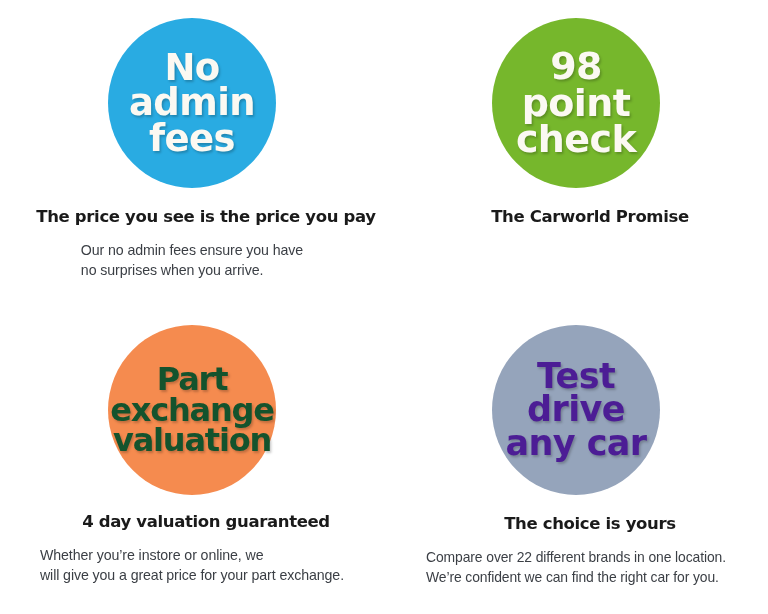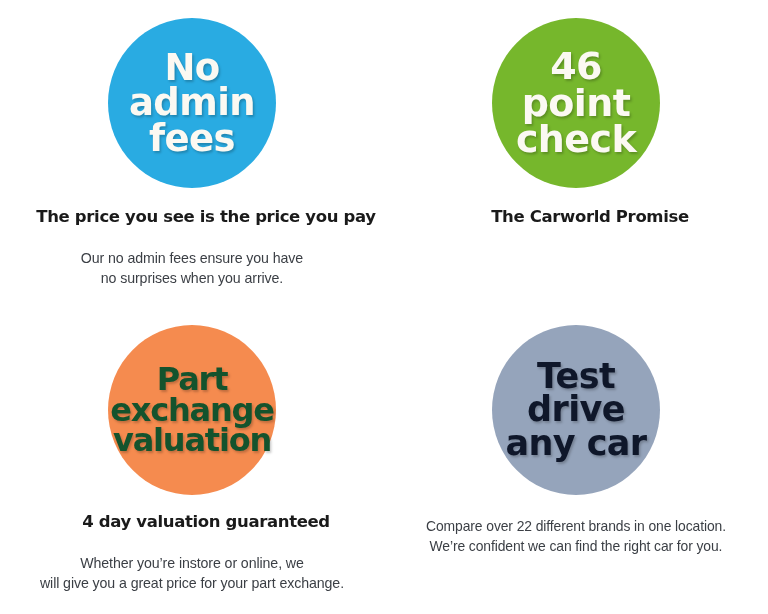--- a/index.html
+++ b/index.html
@@ -75,23 +75,22 @@
     letter-spacing: -0.35px;
     margin-top: 19px;
     line-height: 1.2;
     margin-left: 28px;
   }
 
   .feature-body {
     font-family: "Liberation Sans", sans-serif;
     font-size: 14.2px;
     color: #3b3f45;
-    text-align: center;
     line-height: 1.45;
-    margin-top: 21px;
+    margin-top: 13px;
     white-space: pre-line;
     letter-spacing: -0.1px;
   }
 
   
   .cell-2 .feature-body { font-size: 13.9px; }
   .cell-3 .feature-heading { margin-top: 17px; }
   .cell-4 .feature-body { font-size: 13.9px; }
 </style>
 </head>
@@ -105,41 +104,42 @@
 admin
 fees</div>
     </div>
     <div class="feature-heading">The price you see is the price you pay</div>
     <div class="feature-body">Our no admin fees ensure you have
 no surprises when you arrive.</div>
   </div>
 
   <div class="feature-cell cell-2">
     <div class="badge" style="background: rgb(118, 183, 44);">
-      <div class="badge-text sz-2" style="color: rgb(251, 249, 242);">46
+      <div class="badge-text sz-2" style="color: rgb(251, 249, 242);">98
 point
 check</div>
     </div>
     <div class="feature-heading">The Carworld Promise</div>
   </div>
 
   <div class="feature-cell cell-3">
     <div class="badge" style="background: rgb(245, 139, 79);">
       <div class="badge-text sz-3" style="color: #14532d;">Part
 exchange
 valuation</div>
     </div>
     <div class="feature-heading">4 day valuation guaranteed</div>
     <div class="feature-body">Whether you’re instore or online, we
 will give you a great price for your part exchange.</div>
   </div>
 
   <div class="feature-cell cell-4">
     <div class="badge" style="background: rgb(149, 164, 187);">
-      <div class="badge-text sz-4" style="color: #0f172a;">Test
+      <div class="badge-text sz-4" style="color: #4c1d95;">Test
 drive
 any car</div>
     </div>
+    <div class="feature-heading">The choice is yours</div>
     <div class="feature-body">Compare over 22 different brands in one location.
 We’re confident we can find the right car for you.</div>
   </div>
 
 </div>
 
 </body></html>

